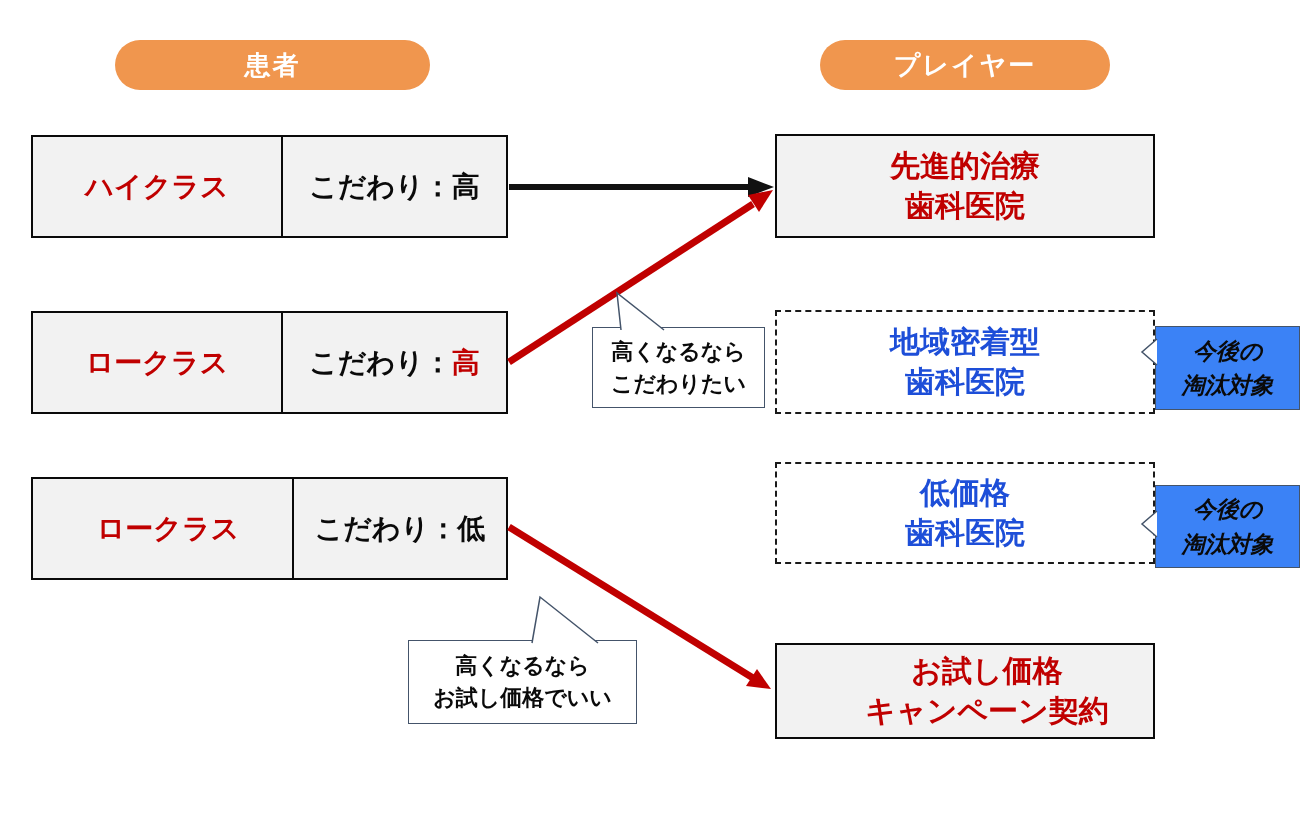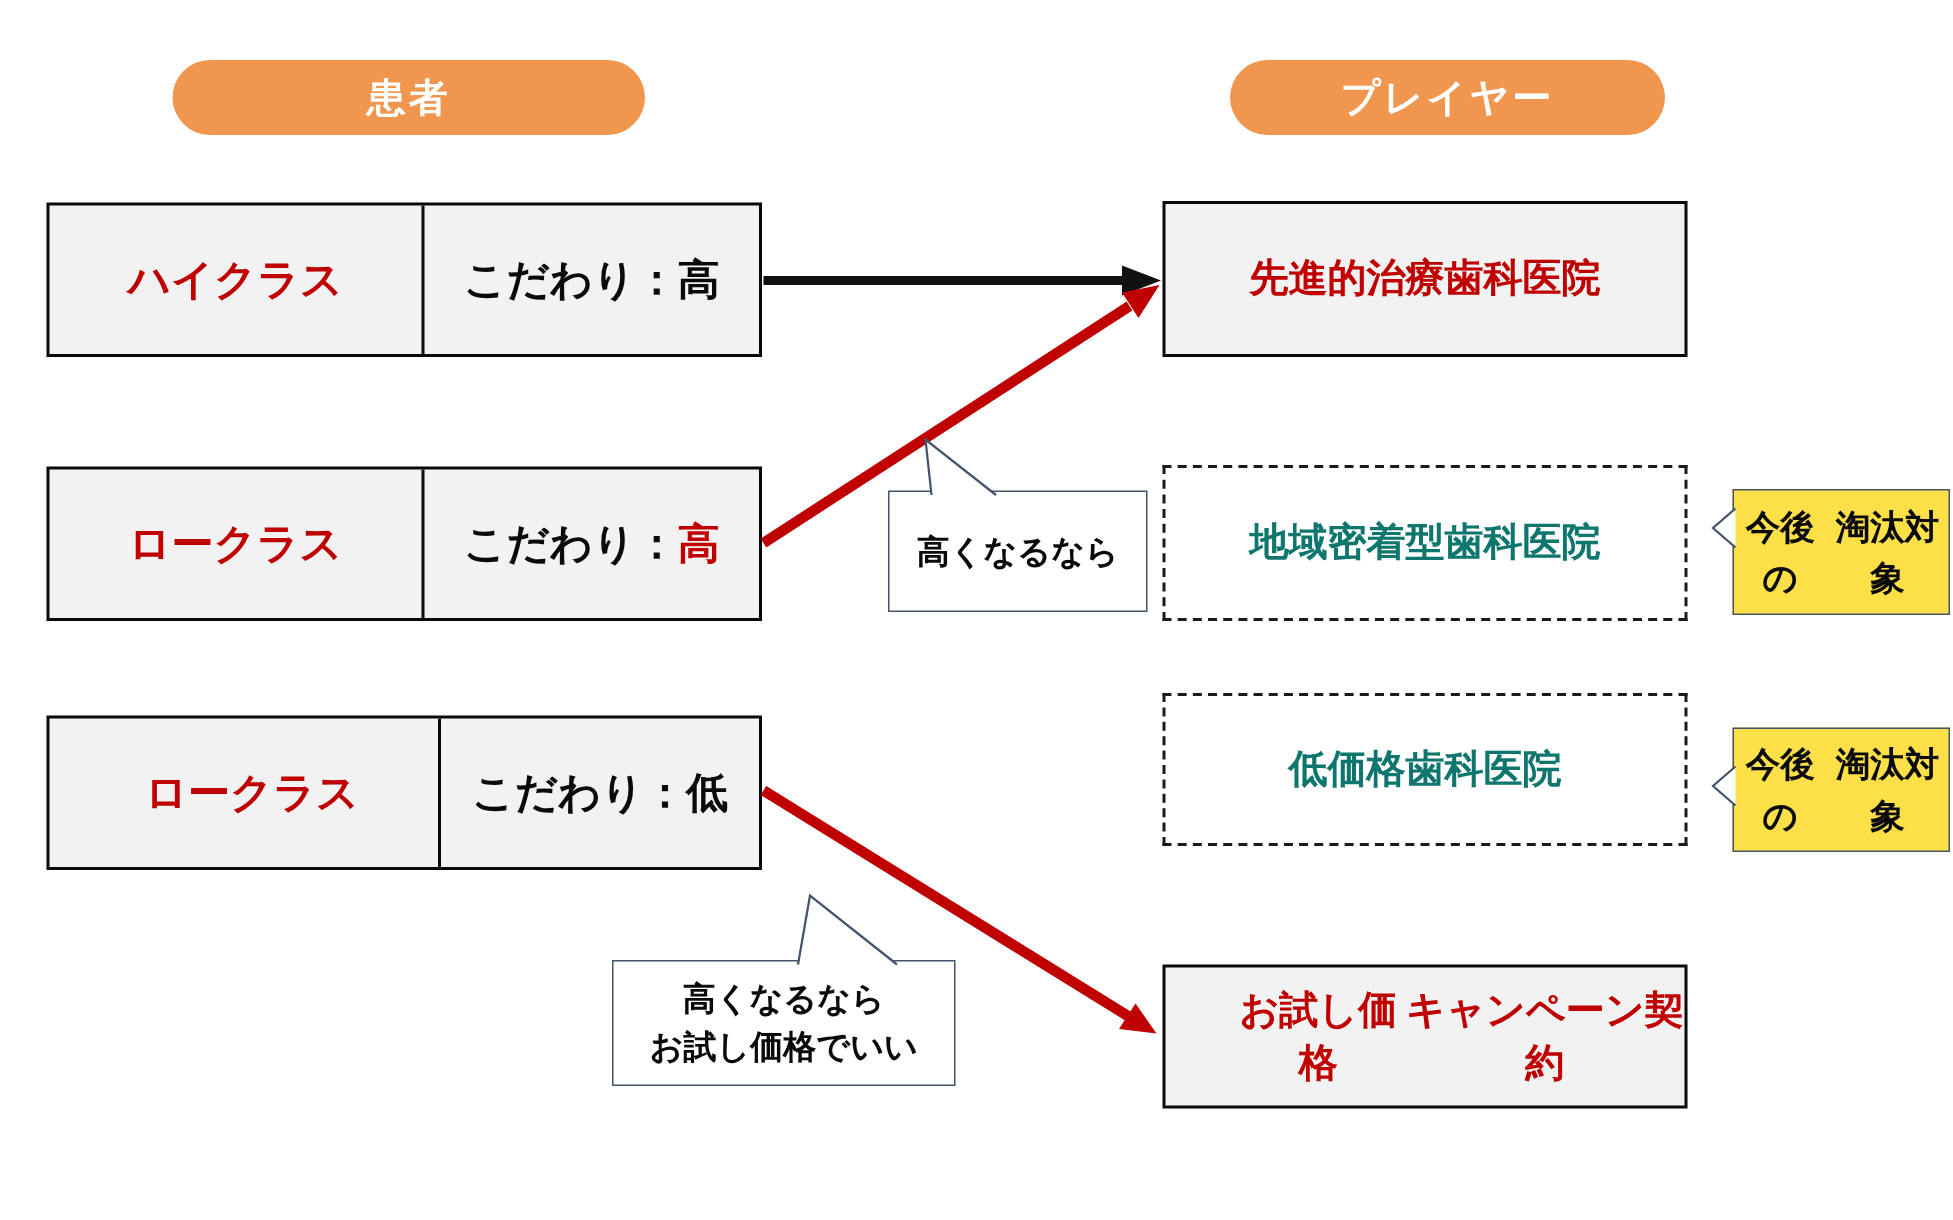--- a/index.html
+++ b/index.html
@@ -15,39 +15,39 @@
   
   .prow{position:absolute;left:31px;width:477px;height:103px;display:flex;
         background:#F2F2F2;border:2px solid #0a0a0a;box-sizing:border-box;}
   #prow-0{top:135px;justify-content:space-between;} #prow-1{top:311px;} #prow-2{top:477px;padding-left:11px;}
   .pcell{display:flex;align-items:center;justify-content:center;font-size:28px;box-sizing:border-box;}
   .pclass{width:250px;border-right:2px solid #0a0a0a;color:#C00000;}
   .ppref{flex:1;color:#0a0a0a;}
   .red{color:#C00000;}
 
   
-  .pbox{position:absolute;left:775px;width:350px;display:flex;flex-direction:row;
-        align-items:center;justify-content:center;text-align:center;font-size:26px;line-height:1.35;
+  .pbox{position:absolute;left:775px;width:380px;display:flex;flex-direction:column;
+        align-items:center;justify-content:center;text-align:center;font-size:30px;line-height:1.35;
         box-sizing:border-box;}
   .pbox.solid{background:#F2F2F2;border:2px solid #0a0a0a;color:#C00000;}
-  .pbox.dashed{background:#ffffff;border:2px dashed #1a1a1a;color:#0f766e;}
+  .pbox.dashed{background:#ffffff;border:2px dashed #1a1a1a;color:#1d4ed8;}
   #player-0{top:134px;height:104px;}
   #player-1{top:310px;height:104px;}
   #player-2{top:462px;height:102px;}
   #player-3{top:643px;height:96px;padding-left:44px;}
 
   
   .callout{position:absolute;background:#ffffff;border:1.5px solid #44546A;box-sizing:border-box;
            display:flex;flex-direction:column;align-items:center;justify-content:center;
            text-align:center;font-size:22px;color:#0a0a0a;line-height:1.45;}
   #callout-middle{left:592px;top:327px;width:173px;height:81px;}
   #callout-bottom{left:408px;top:640px;width:229px;height:84px;}
-  .elim{position:absolute;left:1155px;width:145px;background:#fde047;border:1.5px solid #44546A;
-        box-sizing:border-box;display:flex;flex-direction:row;align-items:center;justify-content:center;
-        text-align:center;font-size:23px;color:#0a0a0a;line-height:1.5;}
+  .elim{position:absolute;left:1155px;width:145px;background:#3b82f6;border:1.5px solid #44546A;
+        box-sizing:border-box;display:flex;flex-direction:column;align-items:center;justify-content:center;
+        text-align:center;font-size:23px;color:#0a0a0a;line-height:1.5;font-style:italic;}
   #elim-1{top:326px;height:84px;}
   #elim-2{top:485px;height:83px;}
 
   
   #overlay{position:absolute;left:0;top:0;width:1302px;height:813px;pointer-events:none;}
 </style>
 </head>
 <body>
 
 <div class="canvas">
@@ -94,20 +94,21 @@
     <div>歯科医院</div>
   </div>
 
   <div class="pbox solid" id="player-3">
     <div>お試し価格</div>
     <div>キャンペーン契約</div>
   </div>
 
   <div class="callout" id="callout-middle">
     <div>高くなるなら</div>
+    <div>こだわりたい</div>
   </div>
 
   <div class="callout" id="callout-bottom">
     <div>高くなるなら</div>
     <div>お試し価格でいい</div>
   </div>
 
   <div class="elim" id="elim-1">
     <div>今後の</div>
     <div>淘汰対象</div>

